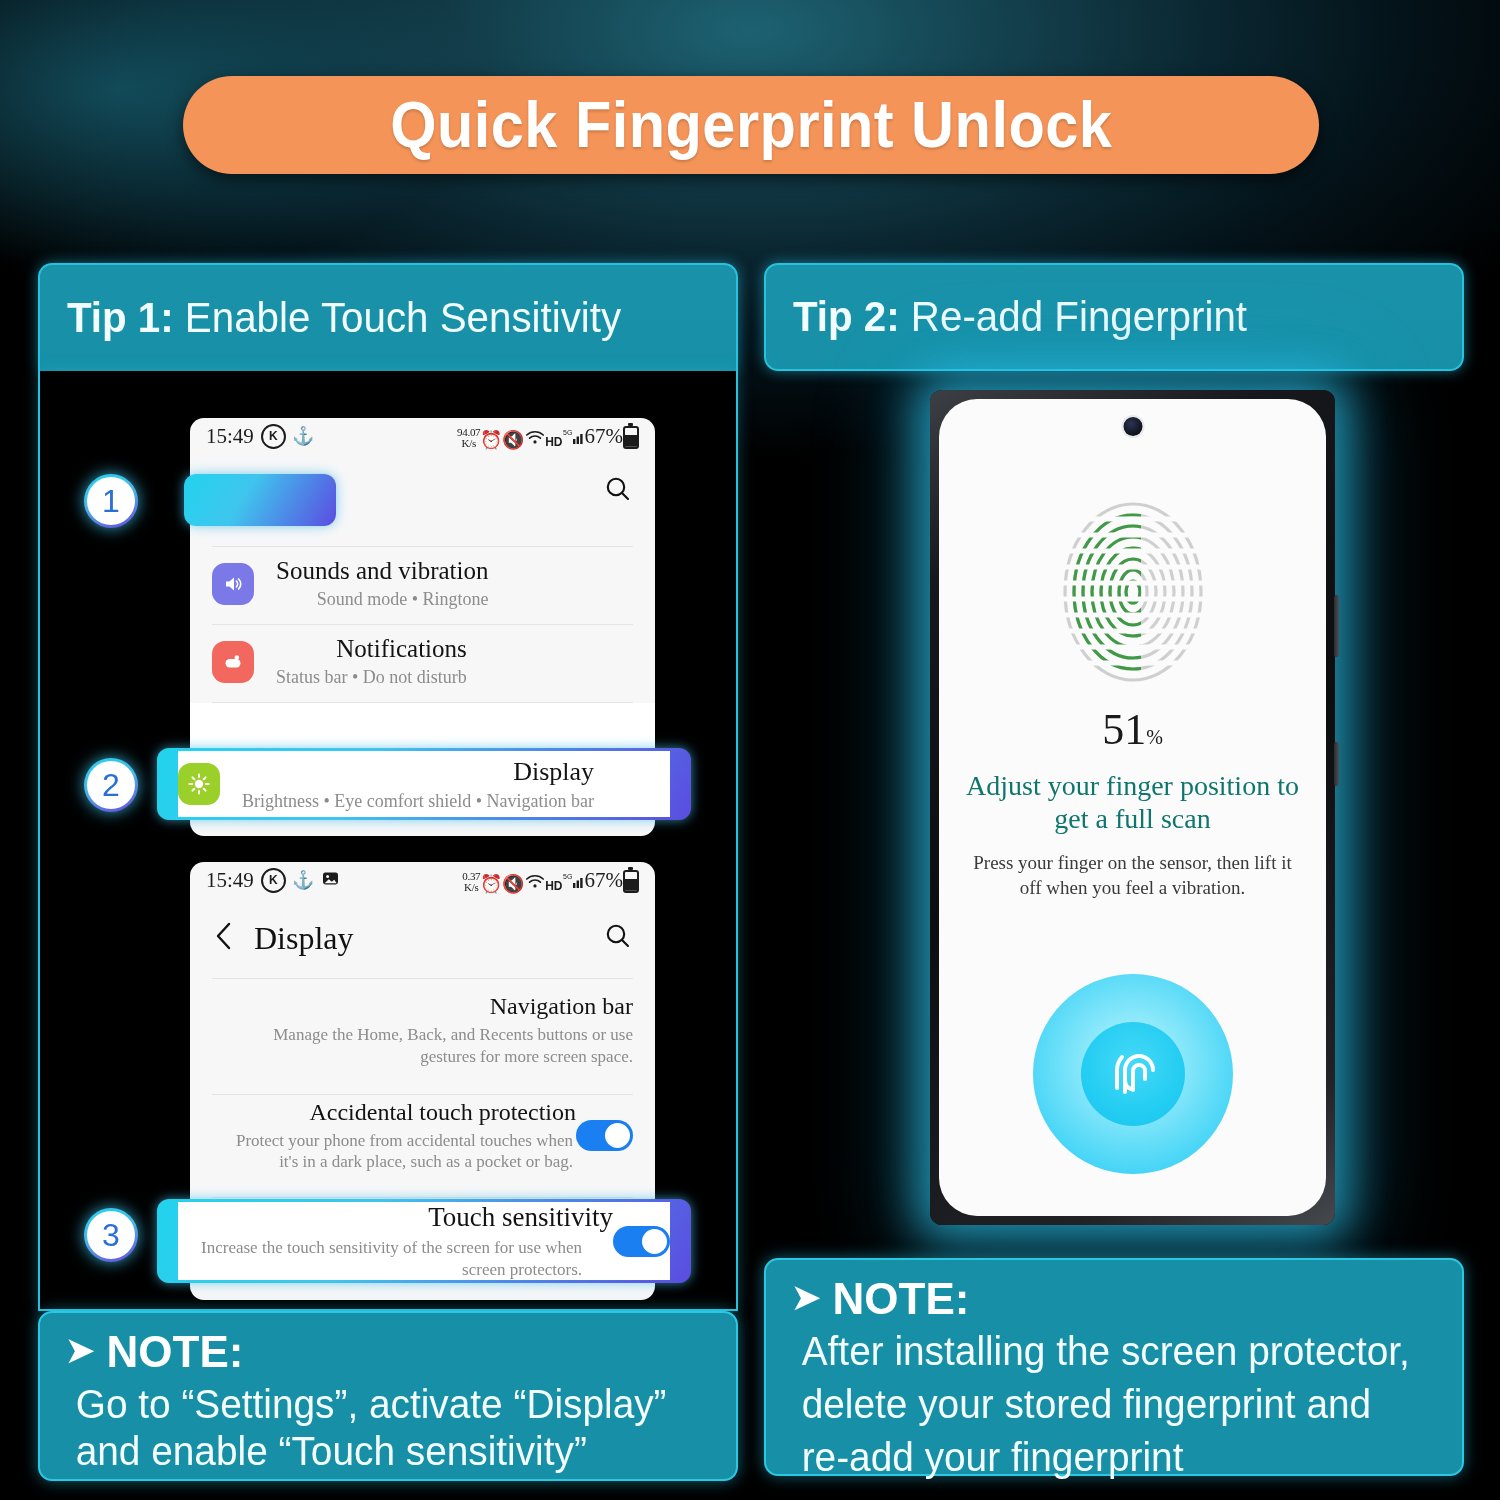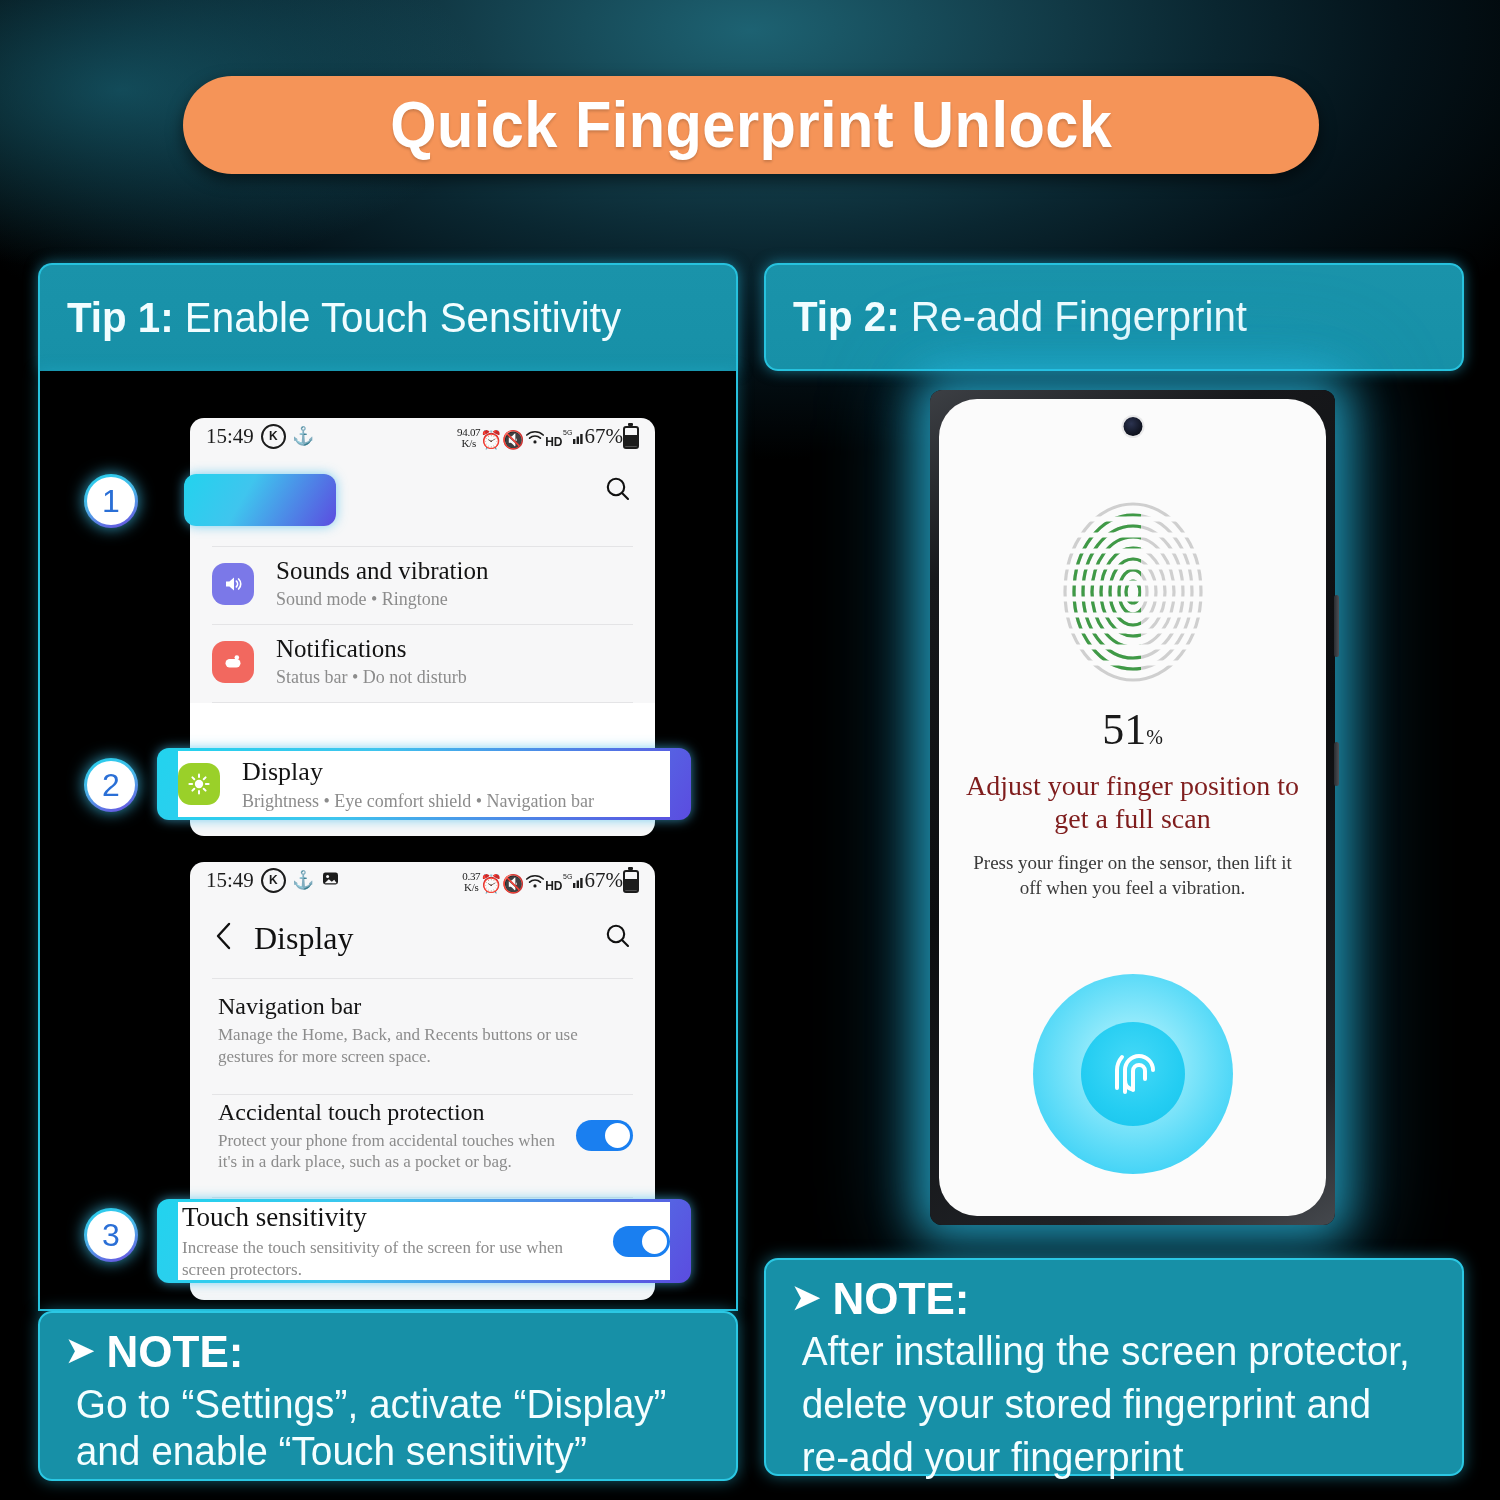--- a/index.html
+++ b/index.html
@@ -126,21 +126,21 @@
     font-size:12px;display:inline-flex;align-items:center;justify-content:center;
     font-family:"Liberation Sans",sans-serif;font-weight:bold;
   }
 
   .appbar{height:74px;display:flex;align-items:center;padding:0 22px;}
   .appbar .ttl{font-size:37px;color:#111;font-family:"Liberation Serif",serif;}
   .appbar .srch{margin-left:auto;}
 
   .settings-row{display:flex;align-items:center;padding:10px 22px 14px 22px;}
   .sicon{width:42px;height:42px;border-radius:13px;flex:0 0 auto;display:flex;align-items:center;justify-content:center;}
-  .srtxt{margin-left:22px;}
+  .srtxt{margin-left:22px;text-align:right;}
   .srtxt .a{font-size:25px;color:#131313;font-family:"Liberation Serif",serif;}
   .srtxt .b{font-size:18px;color:#8c8c8c;margin-top:4px;font-family:"Liberation Serif",serif;}
   .hairline{height:1px;background:#e4e4e6;margin:0 22px;}
 
   .toggle{
     width:57px;height:31px;border-radius:16px;background:#1a7ff0;
     position:relative;flex:0 0 auto;
   }
   .toggle:after{
     content:"";position:absolute;right:1px;top:1px;width:29px;height:29px;border-radius:50%;
@@ -169,21 +169,21 @@
     position:relative;font-family:"Liberation Serif",serif;
   }
   .cam{position:absolute;left:50%;top:18px;transform:translateX(-50%);width:19px;height:19px;border-radius:50%;
     background:radial-gradient(circle at 40% 35%,#2b3350 0%,#121624 60%,#05070c 100%);
     box-shadow:0 0 0 2px #e9e9ea;}
   .btn-side{position:absolute;right:-4px;width:5px;border-radius:3px;background:linear-gradient(90deg,#2a2c30,#4c5056);}
 
   #fp-graphic{position:absolute;left:50%;top:78px;transform:translateX(-50%);}
   .pct{position:absolute;left:0;right:0;top:305px;text-align:center;color:#1a1a1a;font-size:44px;font-family:"Liberation Serif",serif;}
   .pct em{font-style:normal;font-size:20px;}
-  .hdr2{position:absolute;left:24px;right:24px;top:370px;text-align:center;color:#7f1d1d;font-size:28px;line-height:1.18;font-family:"Liberation Serif",serif;}
+  .hdr2{position:absolute;left:24px;right:24px;top:370px;text-align:center;color:#0f766e;font-size:28px;line-height:1.18;font-family:"Liberation Serif",serif;}
   .sub2{position:absolute;left:34px;right:34px;top:452px;text-align:center;color:#3a3a3a;font-size:19px;line-height:1.3;font-family:"Liberation Serif",serif;}
 
   #sensor{
     position:absolute;left:50%;top:575px;transform:translateX(-50%);
     width:200px;height:200px;border-radius:50%;
     background:radial-gradient(circle at 50% 45%, #bdf4ff 0%, #8fe9fb 30%, #5fdcf8 58%, #3fd2f6 78%, rgba(70,214,247,.12) 100%);
     display:flex;align-items:center;justify-content:center;
   }
   #sensor-inner{
     width:104px;height:104px;border-radius:50%;

